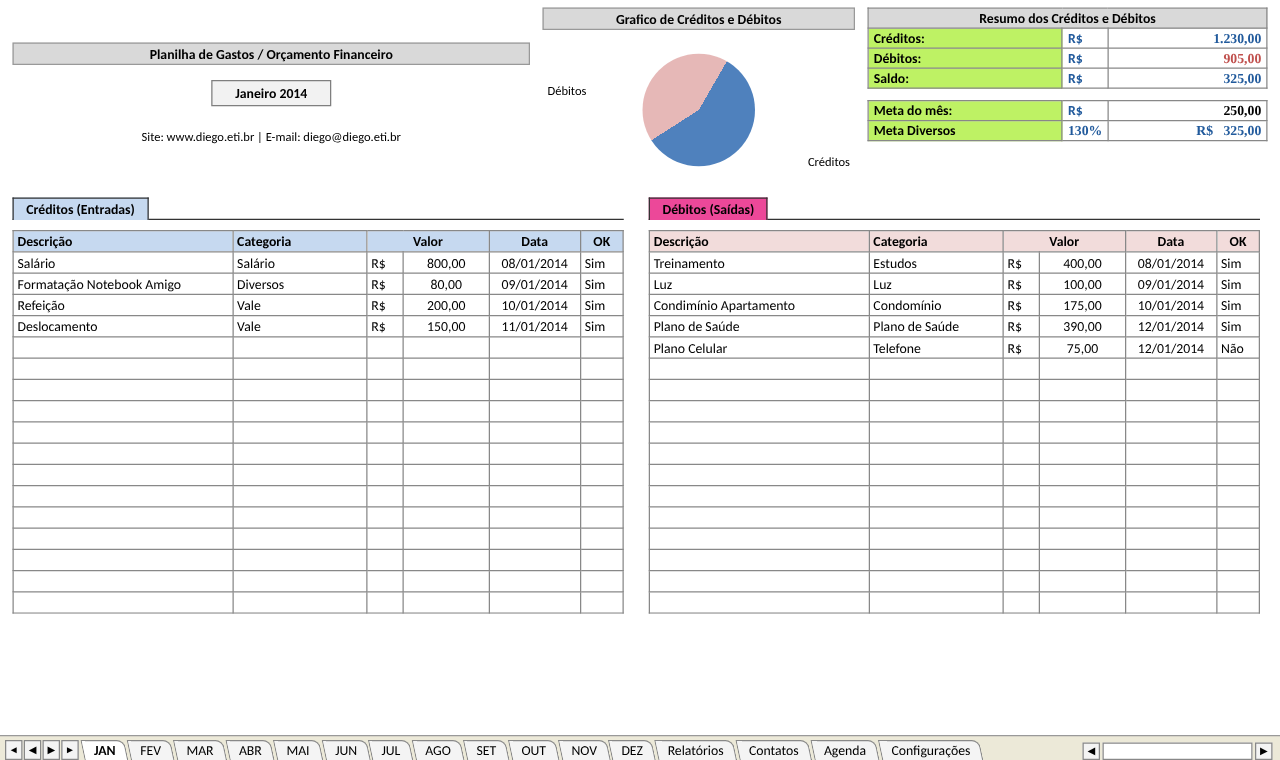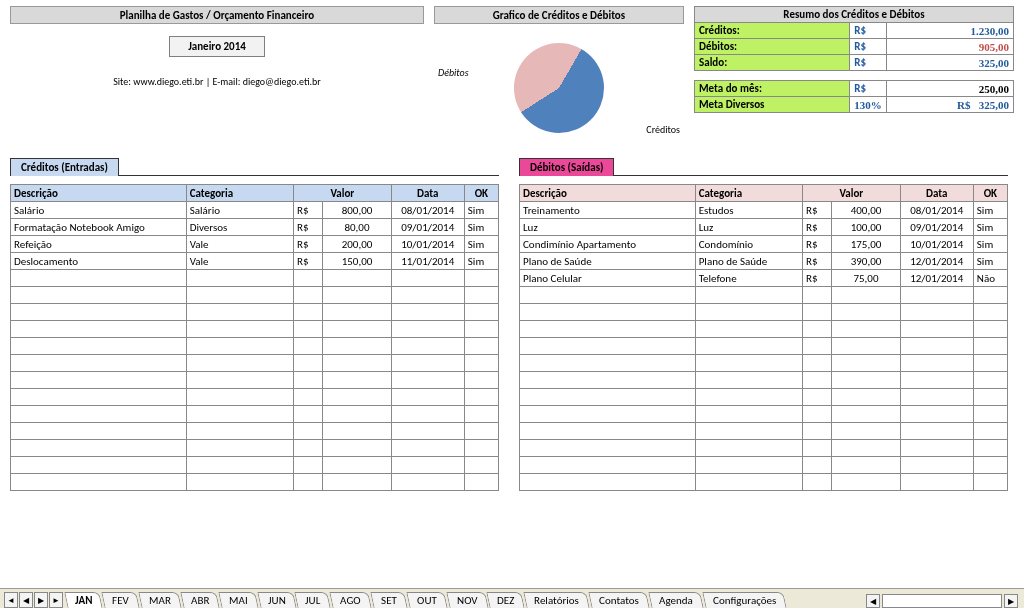--- a/index.html
+++ b/index.html
@@ -10,21 +10,21 @@
     color: #000;
     width: 1024px;
     overflow: hidden;
   }
   .top {
     display: flex;
     align-items: flex-start;
     padding: 6px 10px 0 10px;
     gap: 10px;
   }
-  .col1 { flex: 1 1 420px; }
+  .col1 { flex: 1 1 420px; margin-top: 28px; }
   .col2 { flex: 0 0 250px; }
   .col3 { flex: 0 0 320px; }
 
   .hdr-box {
     background: #d9d9d9;
     border: 1px solid #999;
     padding: 2px 6px;
     font-weight: bold;
     text-align: center;
   }
@@ -106,21 +106,21 @@
     <div class="hdr-box hdr-main">Planilha de Gastos / Orçamento Financeiro</div>
     <div style="text-align:center">
       <div class="month-box">Janeiro 2014</div>
     </div>
     <div class="site-line" style="text-align:center">Site: www.diego.eti.br  |  E-mail: diego@diego.eti.br</div>
   </div>
 
   <div class="col2">
     <div class="hdr-box hdr-main">Grafico de Créditos e Débitos</div>
     <div class="pie-wrap">
-      <div class="pie-lbl" style="left:4px; top:38px;font-style:italic;">Débitos</div>
+      <div class="pie-lbl" style="left:4px; top:38px;">Débitos</div>
       <div class="pie-lbl" style="right:4px; bottom:12px;">Créditos</div>
       <div class="pie" id="pie" style="background: conic-gradient(from 30deg, rgb(79, 129, 189) 0deg, rgb(79, 129, 189) 207.4deg, rgb(230, 184, 183) 207.4deg, rgb(230, 184, 183) 360deg);"></div>
     </div>
   </div>
 
   <div class="col3">
     <table class="summary-table">
       <tbody>
           <tr>
             <td colspan="3" class="shead">Resumo dos Créditos e Débitos</td>

